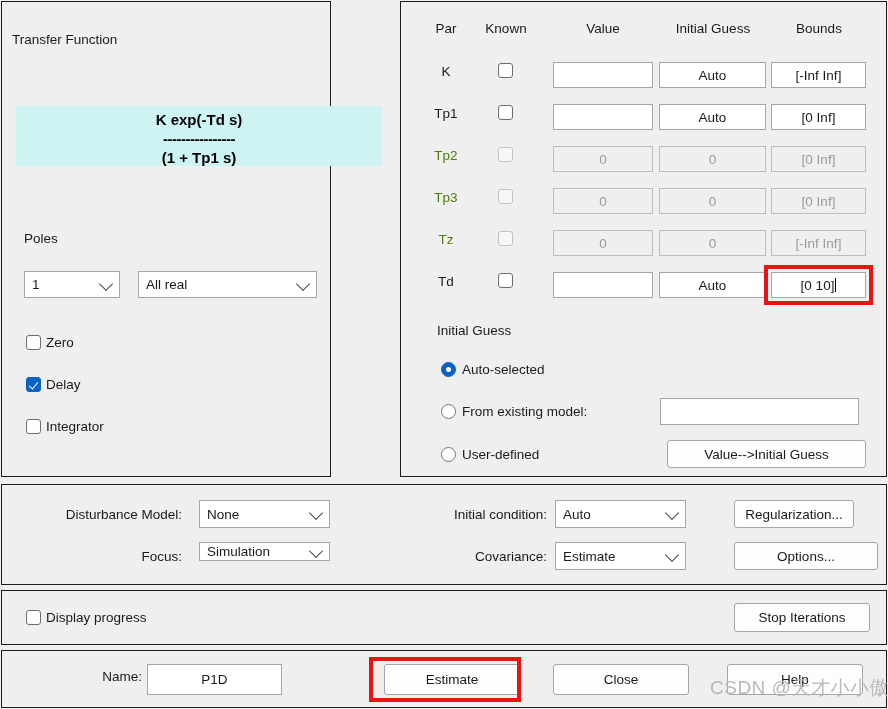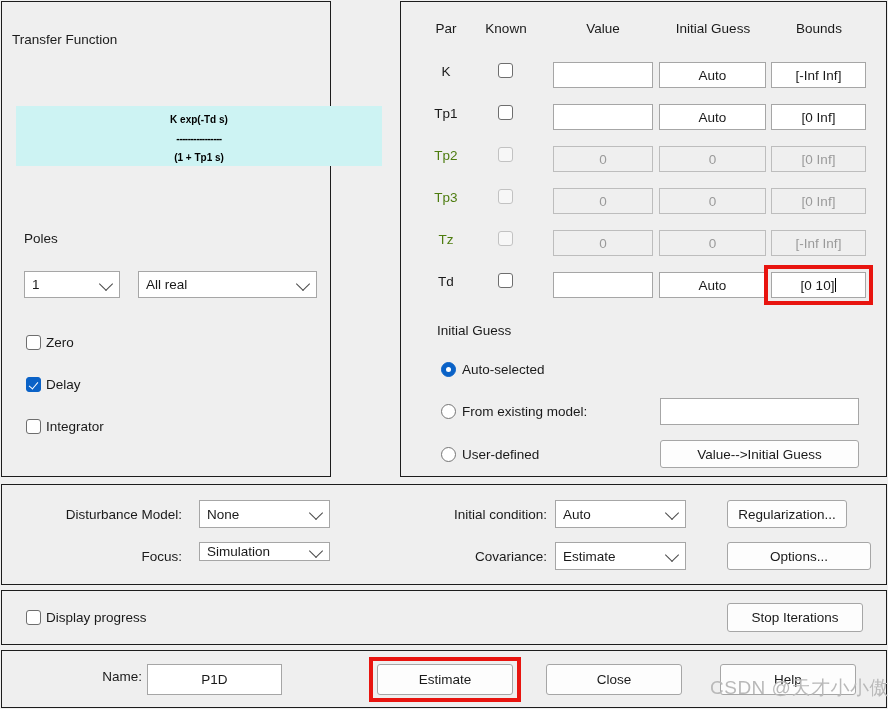--- a/index.html
+++ b/index.html
@@ -41,21 +41,21 @@
     position: absolute;
     font-size: 13.5px;
     color: #1a1a1a;
     white-space: nowrap;
   }
   .tf-box {
     position: absolute;
     background: #cdf3f3;
     text-align: center;
     font-weight: bold;
-    font-size: 10px;
+    font-size: 15px;
     line-height: 19px;
     color: #000;
     padding-top: 4px;
     box-sizing: border-box;
   }
   
   .combo {
     position: absolute;
     background: #ffffff;
     border: 1px solid #a6a6a6;
@@ -101,20 +101,21 @@
     background: #fdfdfd;
     border: 1px solid #a6a6a6;
     border-radius: 3px;
     box-sizing: border-box;
     display: flex;
     align-items: center;
     justify-content: center;
     font-size: 13.5px;
     color: #1a1a1a;
     white-space: nowrap;
+    margin-left: 7px;
   }
   
   .cbox-wrap {
     position: absolute;
     display: flex;
     align-items: center;
     white-space: nowrap;
     font-size: 13.5px;
   }
   .cbox {

